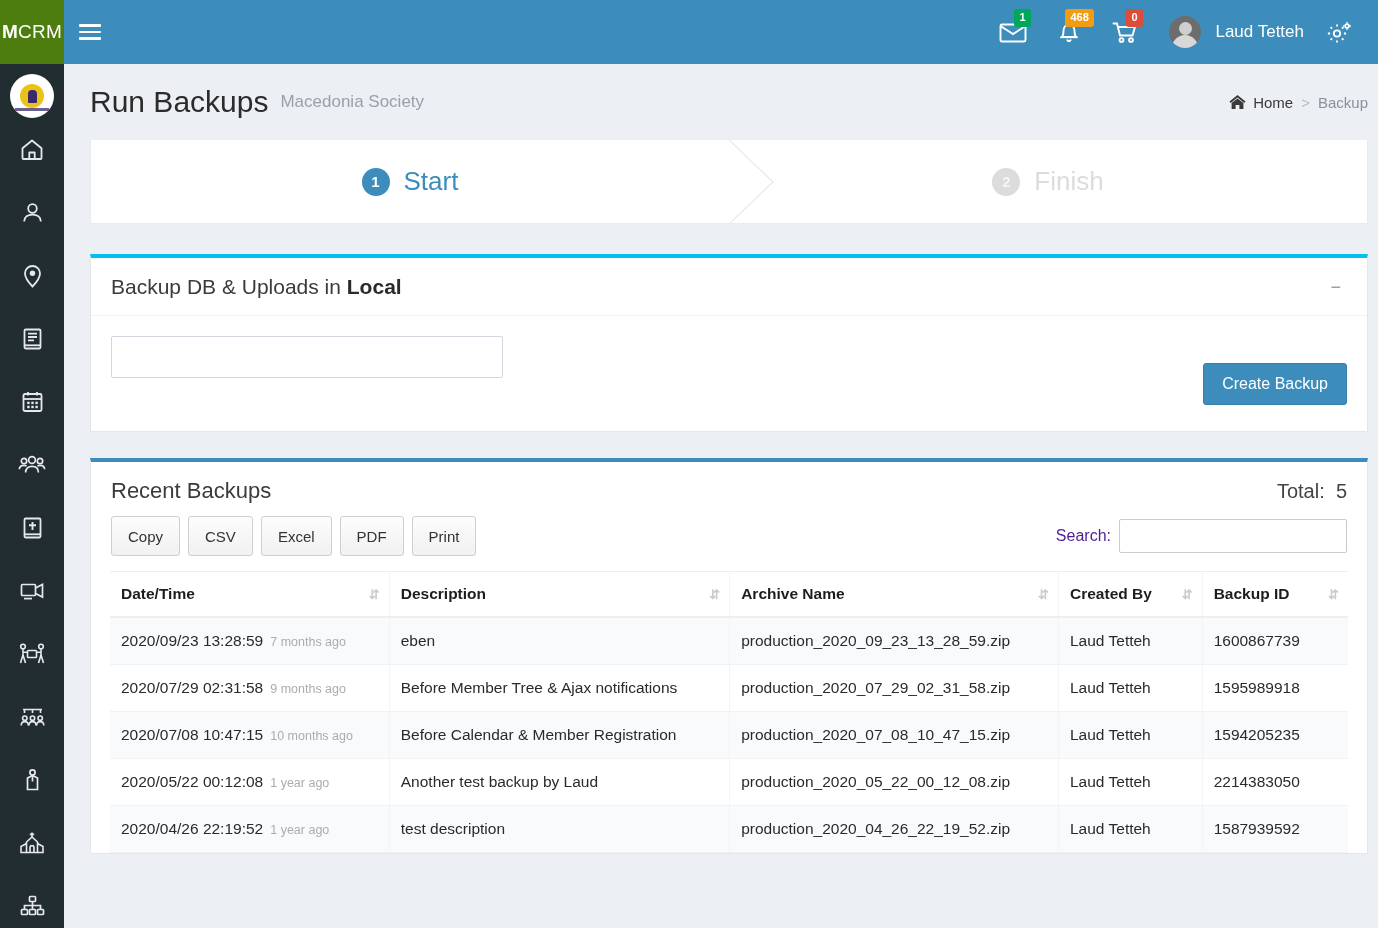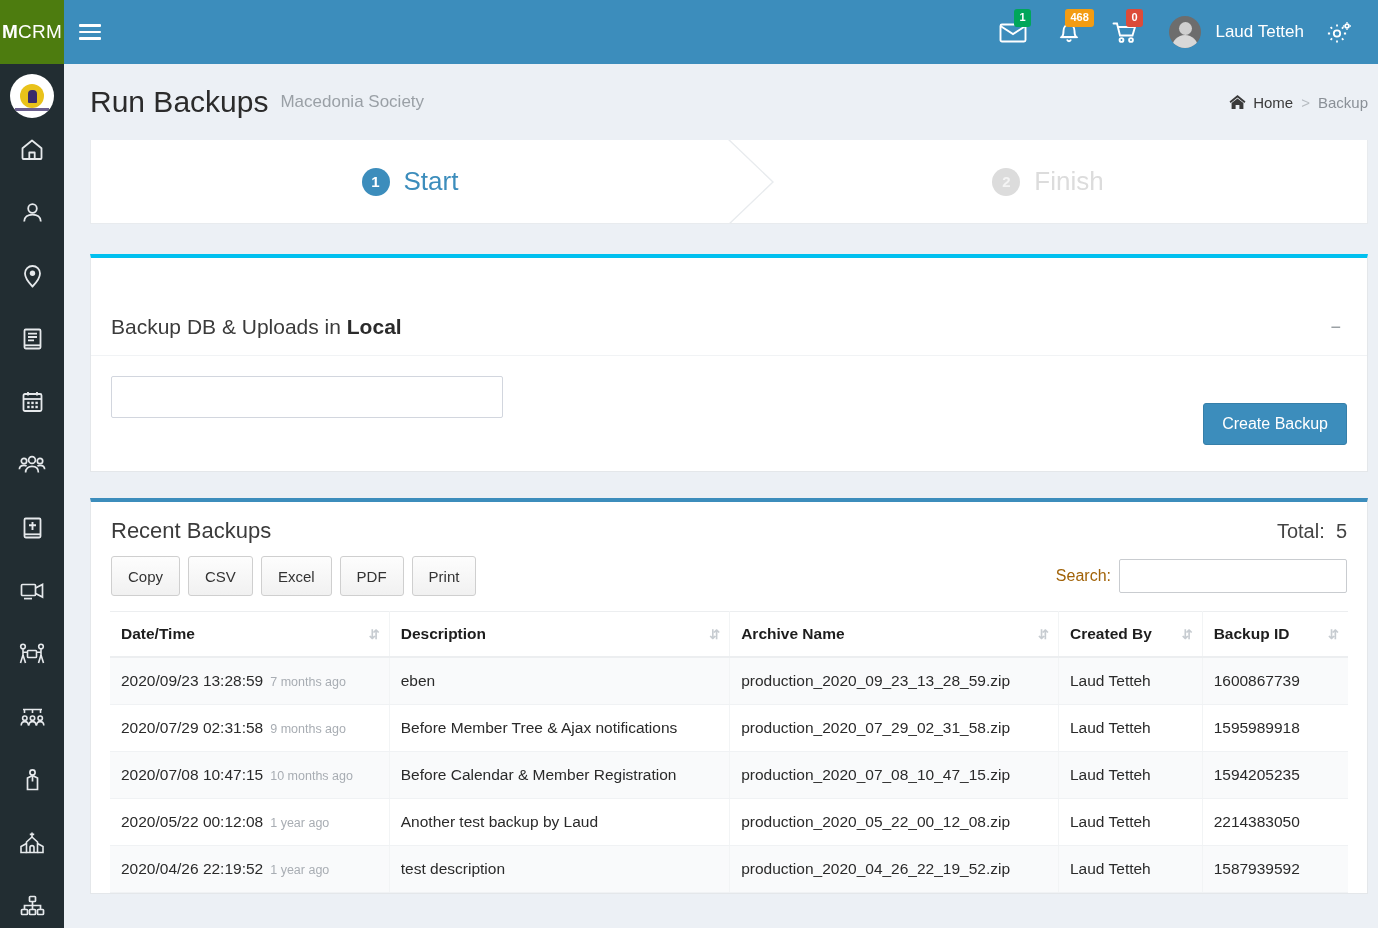--- a/index.html
+++ b/index.html
@@ -176,21 +176,21 @@
 
   
   #backup-panel {
     margin: 30px 18px 0;
     background: #fff;
     border: 1px solid #e4e7ea;
     border-top: 4px solid #00c0ef;
   }
   #backup-panel-head {
     height: 58px; display: flex; align-items: center;
-    padding: 8px 20px; border-bottom: 1px solid #f1f3f5; margin-top: 40px;
+    padding: 8px 20px; border-bottom: 1px solid #f1f3f5;
   }
   #backup-panel-title {
     font-size: 21px; color: #3b3b3b; font-weight: 400;
   }
   #backup-panel-title b { font-weight: 700; color: #2b2b2b; }
   #collapse-btn {
     margin-left: auto; cursor: pointer; color: #8d9499;
     font-size: 18px; line-height: 1; padding: 4px 6px;
   }
   #backup-panel-body { padding: 20px 20px 26px; display: flex; }
@@ -242,21 +242,21 @@
   .dt-button {
     background: linear-gradient(#fdfdfd, #f1f1f1);
     border: 1px solid #cfcfcf; border-radius: 3px;
     height: 40px; min-width: 52px; padding: 0 16px;
     font-size: 15px; color: #333; margin-right: 8px;
     cursor: pointer; font-family: Liberation Sans, sans-serif;
   }
   #search-group {
     margin-left: auto; display: flex; align-items: center;
   }
-  #search-label { font-size: 16px; color: #a16207; margin-right: 8px; }
+  #search-label { font-size: 16px; color: #4c1d95; margin-right: 8px; }
   #search-input {
     width: 228px; height: 34px;
     border: 1px solid #c9ccd0; border-radius: 2px;
     padding: 0 8px; font-size: 15px; outline: none;
     font-family: "Liberation Sans", sans-serif;
   }
 
   table.dt {
     width: calc(100% - 38px);
     margin: 5px 19px 0;

